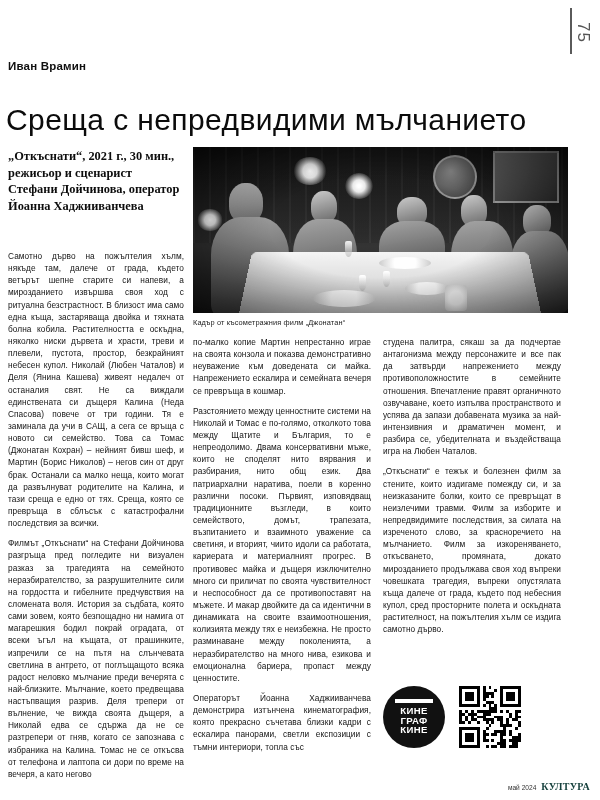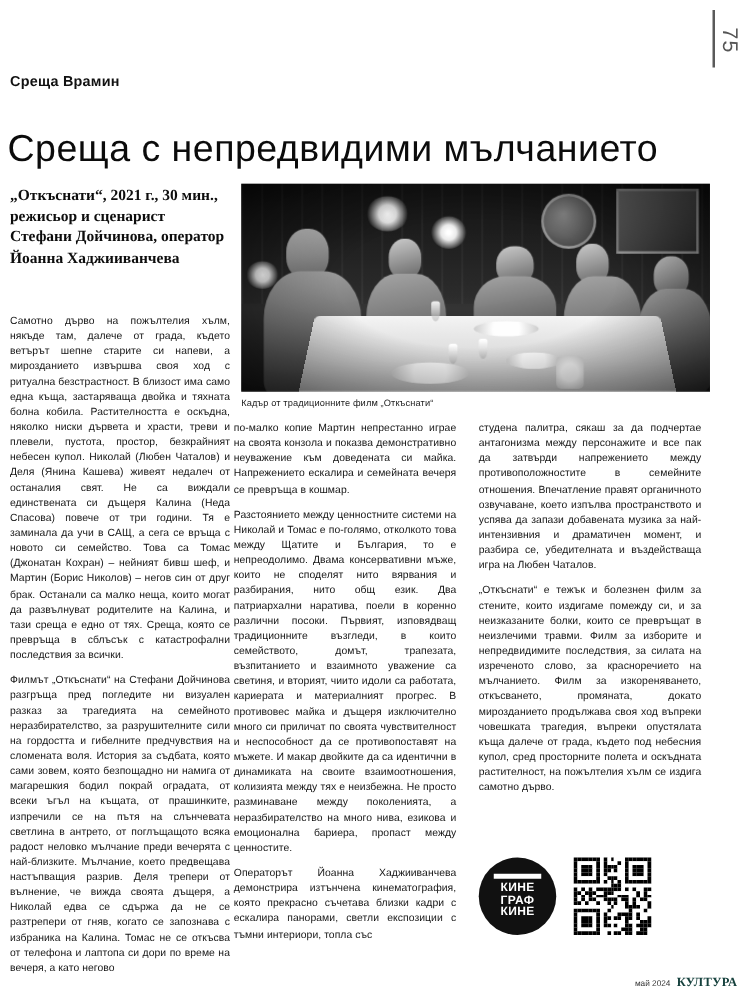--- a/index.html
+++ b/index.html
@@ -120,21 +120,21 @@
 
   
   .col{
     position:absolute; top:336px; width:178px;
     font-size:8.3px; line-height:1.465;
     text-align:justify; color:#141414;
     letter-spacing:.05px;
   }
   .col p{ margin:0 0 8px 0; }
   #col1{ left:8px;  top:250px; width:176px; }
-  #col2{ left:187px; }
+  #col2{ left:193px; }
   #col3{ left:383px; }
 
   
   .brand-row{
     position:absolute; left:383px; top:686px;
     display:flex; align-items:center; gap:14px;
   }
   .logo-circle{
     width:62px; height:62px; border-radius:50%;
     background:#111; color:#fff;
@@ -166,21 +166,21 @@
   }
 </style>
 </head>
 <body>
 
 <div class="page-number-wrap">
   <div class="page-rule"></div>
   <div class="page-num">75</div>
 </div>
 
-<div class="byline">Среща Врамин</div>
+<div class="byline">Иван Врамин</div>
 <h1 class="headline">Среща с непредвидими мълчанието</h1>
 
 <div class="credits">„Откъснати“, 2021 г., 30 мин., режисьор и сценарист Стефани Дойчинова, оператор Йоанна Хаджииванчева</div>
 
 <div class="photo-block">
   <div class="photo">
     <div class="ph-wall"></div>
     <div class="ph-panel"></div>
     <div class="lamp a"></div>
     <div class="lamp b"></div>
@@ -212,21 +212,21 @@
     <div class="table"></div>
     <div class="plate" style="left:120px;bottom:6px;width:62px;height:17px;"></div>
     <div class="plate" style="left:212px;bottom:18px;width:44px;height:13px;"></div>
     <div class="plate" style="left:186px;bottom:44px;width:52px;height:12px;"></div>
     <div class="glass" style="left:166px;bottom:22px;"></div>
     <div class="glass" style="left:190px;bottom:26px;"></div>
     <div class="glass" style="left:152px;bottom:56px;"></div>
     <div class="plate" style="left:252px;bottom:2px;width:22px;height:26px;border-radius:4px;"></div>
     <div class="vignette"></div>
   </div>
-  <div class="caption">Кадър от традиционните филм „Откъснати“</div>
+  <div class="caption">Кадър от късометражния филм „Джонатан“</div>
 </div>
 
 <div class="col" id="col1">
   <p>Самотно дърво на пожълтелия хълм, някъде там, далече от града, където ветърът шепне старите си напеви, а мирозданието извършва своя ход с ритуална безстрастност. В близост има само една къща, застаряваща двойка и тяхната болна кобила. Растителността е оскъдна, няколко ниски дървета и храсти, треви и плевели, пустота, простор, безкрайният небесен купол. Николай (Любен Чаталов) и Деля (Янина Кашева) живеят недалеч от останалия свят. Не са виждали единствената си дъщеря Калина (Неда Спасова) повече от три години. Тя е заминала да учи в САЩ, а сега се връща с новото си семейство. Това са Томас (Джонатан Кохран) – нейният бивш шеф, и Мартин (Борис Николов) – негов син от друг брак. Останали са малко неща, които могат да развълнуват родителите на Калина, и тази среща е едно от тях. Среща, която се превръща в сблъсък с катастрофални последствия за всички.</p>
   <p>Филмът „Откъснати“ на Стефани Дойчинова разгръща пред погледите ни визуален разказ за трагедията на семейното неразбирателство, за разрушителните сили на гордостта и гибелните предчувствия на сломената воля. История за съдбата, която сами зовем, която безпощадно ни намига от магарешкия бодил покрай оградата, от всеки ъгъл на къщата, от прашинките, изпречили се на пътя на слънчевата светлина в антрето, от поглъщащото всяка радост неловко мълчание преди вечерята с най-близките. Мълчание, което предвещава настъпващия разрив. Деля трепери от вълнение, че вижда своята дъщеря, а Николай едва се сдържа да не се разтрепери от гняв, когато се запознава с избраника на Калина. Томас не се откъсва от телефона и лаптопа си дори по време на вечеря, а като негово</p>
 </div>
 
 <div class="col" id="col2">
   <p>по-малко копие Мартин непрестанно играе на своята конзола и показва демонстративно неуважение към доведената си майка. Напрежението ескалира и семейната вечеря се превръща в кошмар.</p>
   <p>Разстоянието между ценностните системи на Николай и Томас е по-голямо, отколкото това между Щатите и България, то е непреодолимо. Двама консервативни мъже, които не споделят нито вярвания и разбирания, нито общ език. Два патриархални наратива, поели в коренно различни посоки. Първият, изповядващ традиционните възгледи, в които семейството, домът, трапезата, възпитанието и взаимното уважение са светиня, и вторият, чиито идоли са работата, кариерата и материалният прогрес. В противовес майка и дъщеря изключително много си приличат по своята чувствителност и неспособност да се противопоставят на мъжете. И макар двойките да са идентични в динамиката на своите взаимоотношения, колизията между тях е неизбежна. Не просто разминаване между поколенията, а неразбирателство на много нива, езикова и емоционална бариера, пропаст между ценностите.</p>

